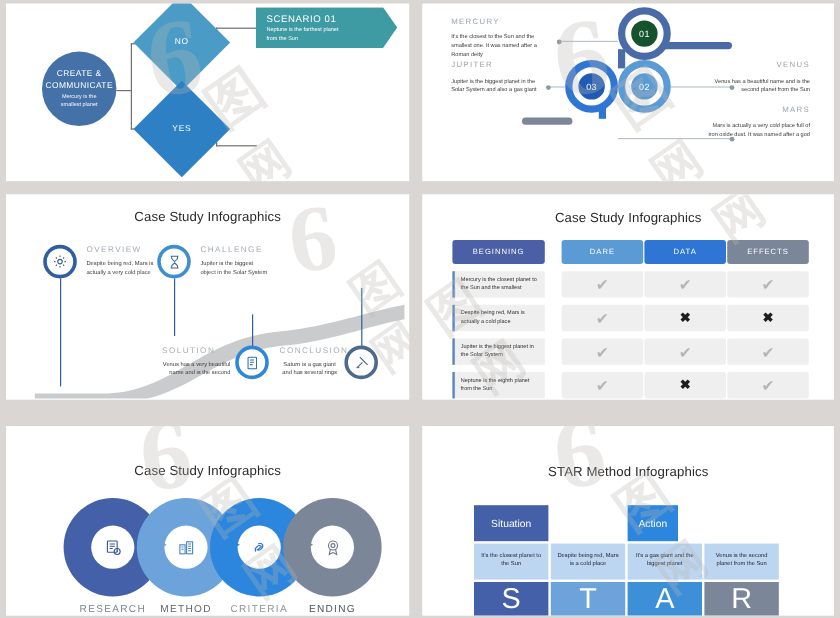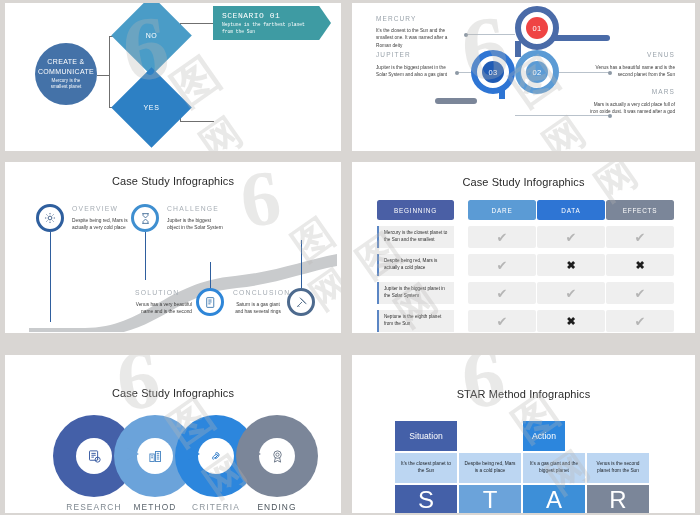--- a/index.html
+++ b/index.html
@@ -16,21 +16,21 @@
   .wm .g2{font-size:46px;left:168px;top:48px;transform:rotate(-35deg);}
   .wm .g3{font-size:40px;left:196px;top:108px;transform:rotate(-35deg);}
 
   
   .fc-circle{position:absolute;border-radius:50%;display:flex;flex-direction:column;align-items:center;justify-content:center;color:#fff;text-align:center;}
   .fc-circle .t{font-size:7px;letter-spacing:.35px;line-height:1.35;}
   .fc-circle .s{font-size:4.6px;line-height:1.35;margin-top:2px;opacity:.95;}
   .diamond{position:absolute;display:flex;align-items:center;justify-content:center;}
   .diamond .dm{position:absolute;inset:0;transform:rotate(45deg);}
   .diamond .lab{position:relative;z-index:2;color:#fff;font-size:7px;letter-spacing:.6px;}
-  .arrowbox{position:absolute;color:#fff;padding:5px 7px 5px 9px;box-sizing:border-box;font-family:Liberation Mono, monospace;}
+  .arrowbox{position:absolute;color:#fff;padding:5px 7px 5px 9px;box-sizing:border-box;}
   .arrowbox .h{font-size:8px;letter-spacing:.5px;}
   .arrowbox .b{font-size:4.6px;line-height:1.45;margin-top:2px;}
   .conn{position:absolute;background:#6f6f6f;}
 
   
   .ring{position:absolute;border-radius:50%;box-sizing:border-box;display:flex;align-items:center;justify-content:center;}
   .ring .num{font-size:7.5px;color:#fff;letter-spacing:.3px;}
   .sp-head{position:absolute;font-size:6.5px;letter-spacing:1.1px;color:#9aa3ab;}
   .sp-body{position:absolute;font-size:4.7px;line-height:1.55;color:#3b3b3b;}
   .leader{position:absolute;height:1px;background:#b9c2cb;}
@@ -111,21 +111,21 @@
 
   <div class="panel" style="left:352px;top:3px;width:343px;height:148px;">
     <div class="slide">
 
       <div style="position:absolute;left:196px;top:32px;width:62px;height:6px;background:#4a6ba8;border-radius:3px;"></div>
       <div style="position:absolute;left:83px;top:95px;width:42px;height:6px;background:#7b8699;border-radius:3px;"></div>
       <div style="position:absolute;left:163px;top:38px;width:6px;height:16px;background:#4a6ba8;"></div>
       <div style="position:absolute;left:147px;top:78px;width:6px;height:18px;background:#2e75d4;"></div>
 
       <div class="ring" style="left:163px;top:3px;width:44px;height:44px;border:6px solid #4a6ba8;background:#fff;">
-        <div class="ring" style="position:relative;width:22px;height:22px;background:#ef4444;">
+        <div class="ring" style="position:relative;width:22px;height:22px;background:#14532d;">
           <span class="num">01</span>
         </div>
       </div>
 
       <div class="ring" style="left:163px;top:47px;width:44px;height:44px;border:6px solid #5b9bd5;background:#fff;">
         <div class="ring" style="position:relative;width:22px;height:22px;background:#5b9bd5;">
           <span class="num">02</span>
         </div>
       </div>
 

